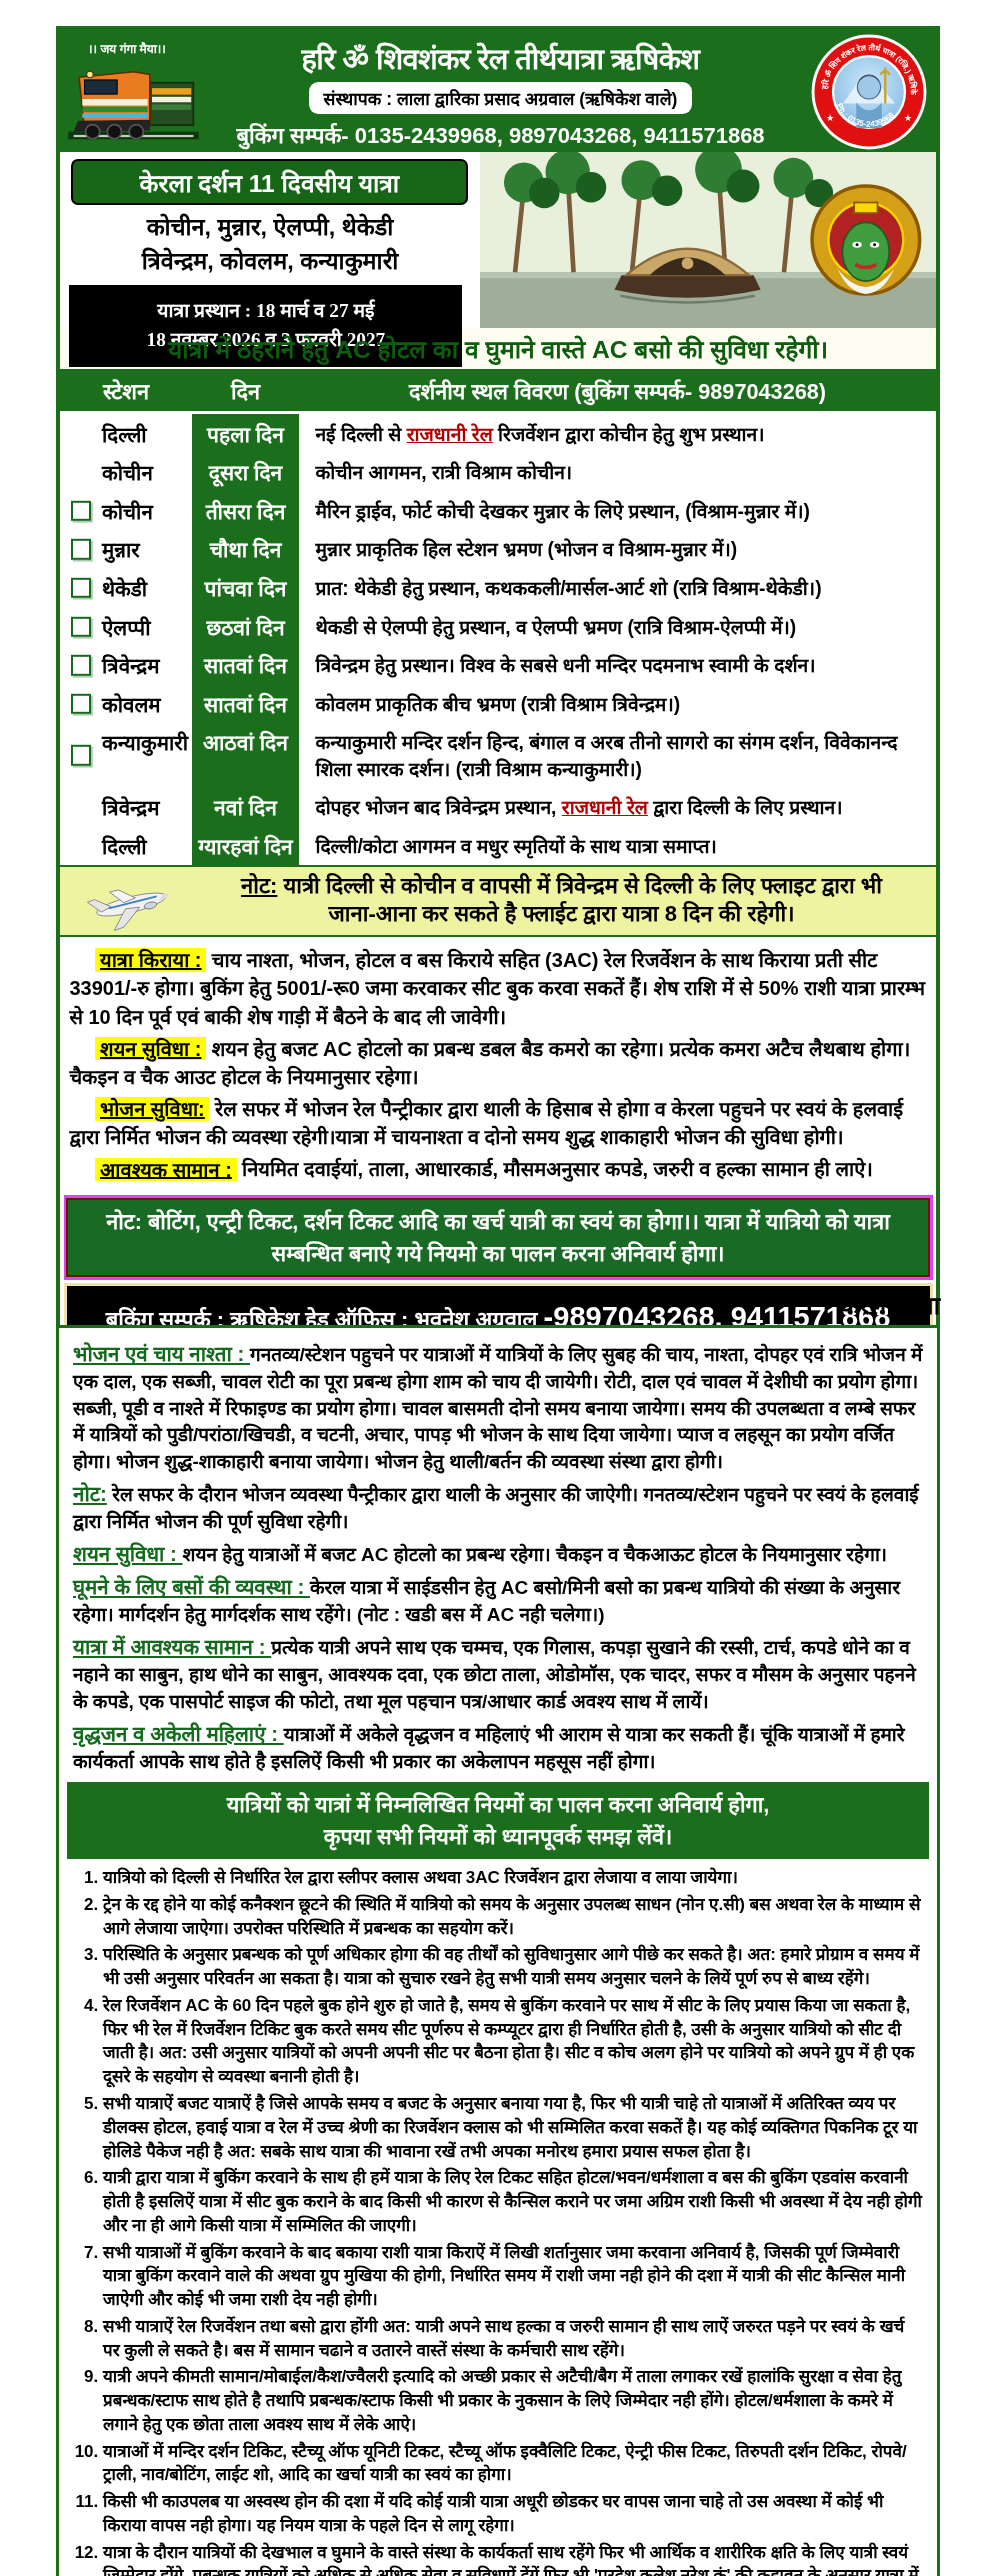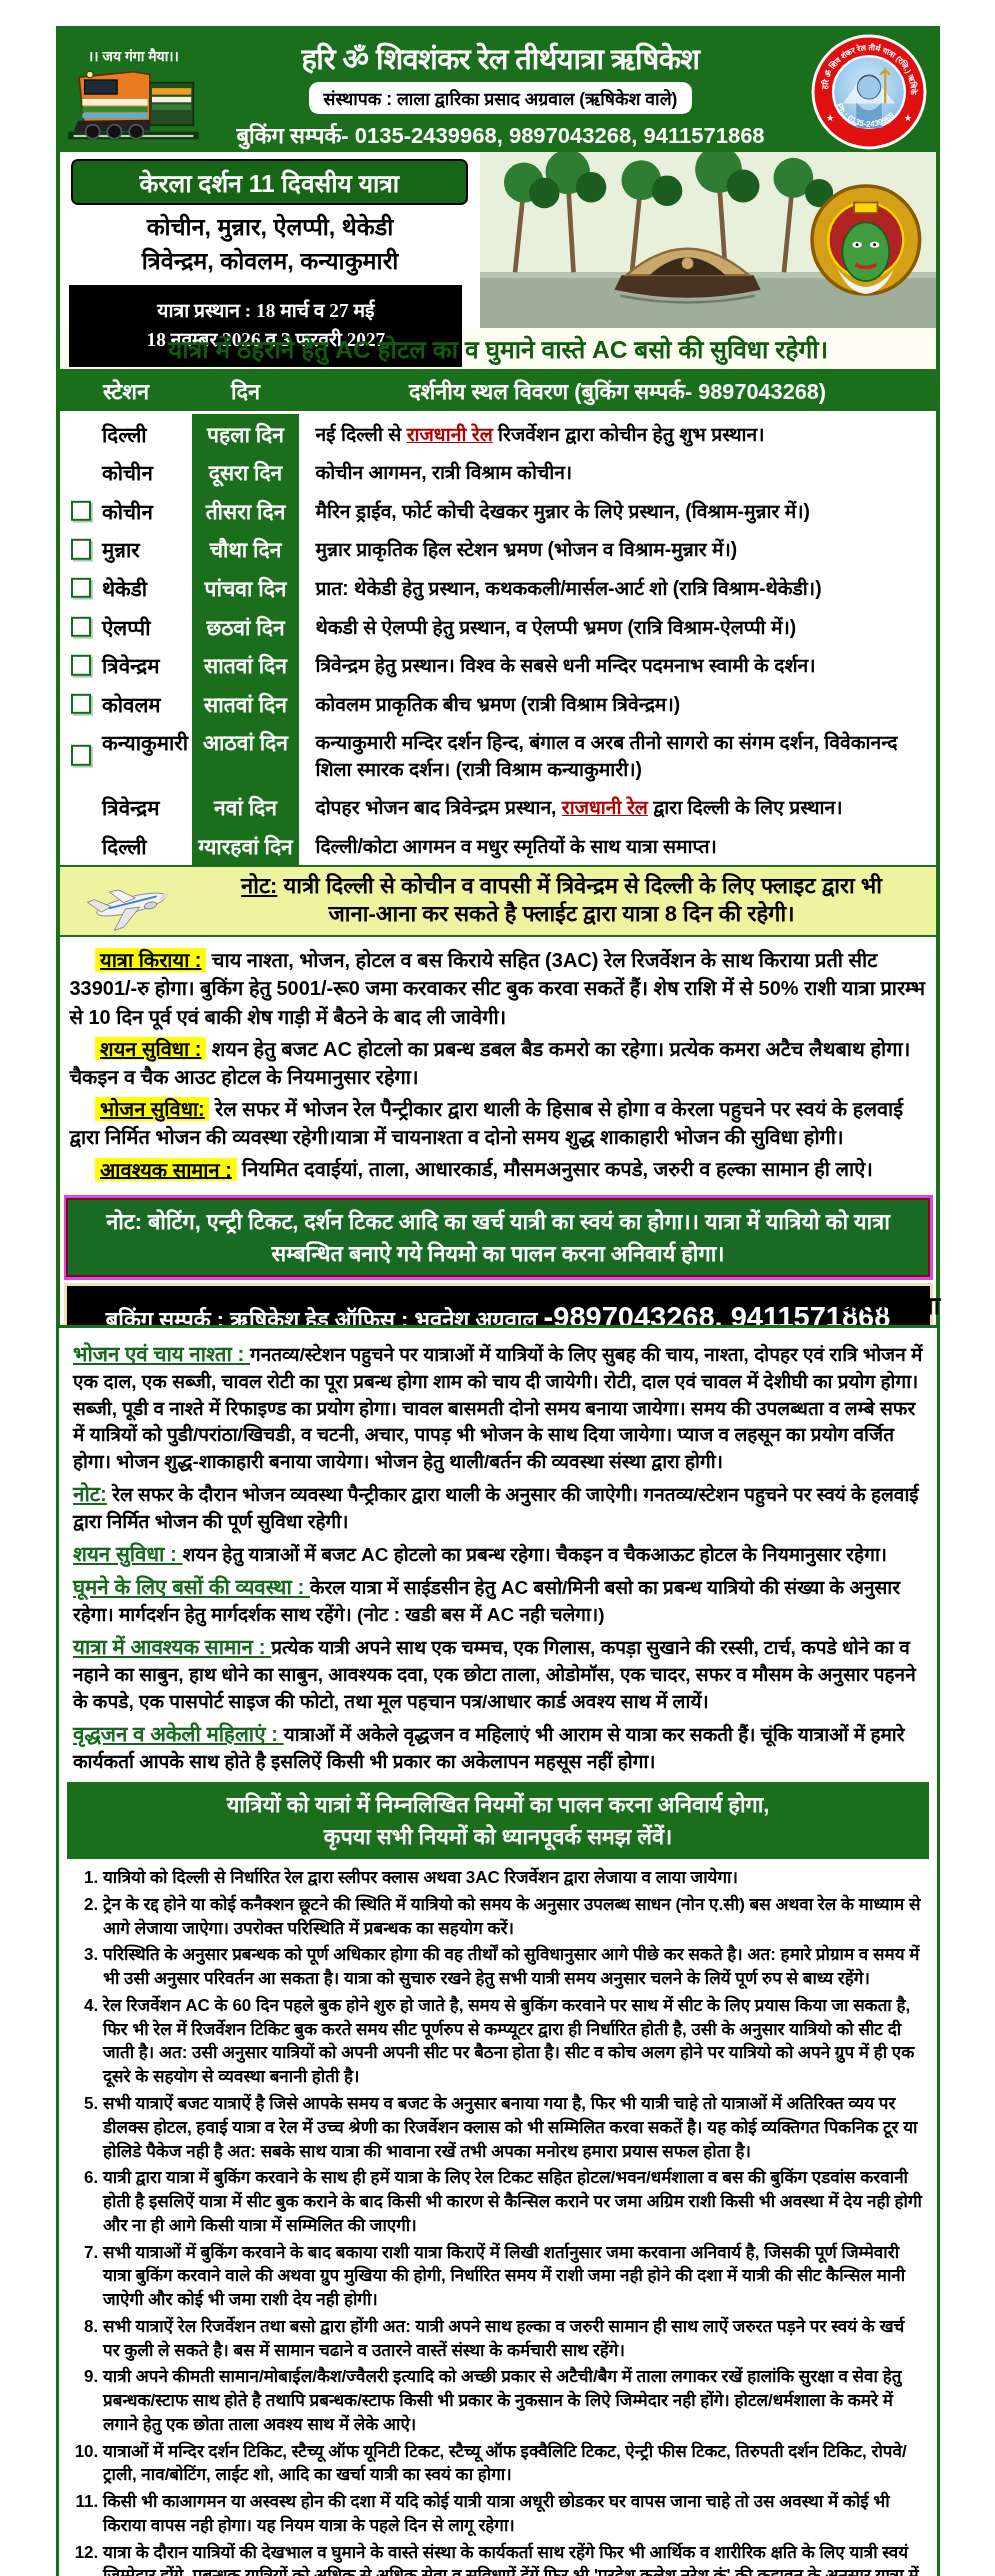--- a/index.html
+++ b/index.html
@@ -1,21 +1,21 @@
 <!DOCTYPE html>
 <html style="font-size:9.4px"><head>
 <meta charset="utf-8">
 <style>
   html,body{margin:0;padding:0;background:#ffffff;}
   .canvas{position:relative;width:995px;height:2576px;background:#ffffff;
           font-family:"Liberation Sans","DejaVu Sans",sans-serif;overflow:hidden;color:#000;}
   
   .page1{position:absolute;left:56px;top:26px;width:884px;border:4.7px solid #1b6e1b;background:#fff;box-sizing:border-box;}
   .hdr{position:relative;background:#1b6e1b;color:#fff;height:122px;}
-  .jai{position:absolute;top:16px;left:28px;font-size:14px;font-weight:bold;}
+  .jai{position:absolute;top:10px;left:28px;font-size:12px;font-weight:bold;}
   .train-wrap{position:absolute;left:5.9px;top:20px;width:135px;height:98px;}
   .hdr-center{margin:0 138px 0 143px;text-align:center;}
   .hdr-title{font-size:29px;font-weight:bold;white-space:nowrap;padding-top:8.2px;letter-spacing:-0.6px;}
   .founder{display:inline-block;background:#fff;color:#000;font-size:17.6px;font-weight:bold;border-radius:9.4px;padding:4.1px 15px;margin-top:4.7px;}
   .booking{font-size:22px;font-weight:bold;margin-top:4.7px;}
   .logo-wrap{position:absolute;right:4.7px;top:3.5px;width:124px;height:116px;}
   .subrow{display:flex;height:176px;background:#fff;}
   .leftcol{width:420px;flex:none;}
   .kerala-box{margin:7px 11.7px 0 10.5px;background:#176617;color:#fff;border:2.3px solid #000;border-radius:7px;
               text-align:center;font-size:24.6px;font-weight:bold;padding:4.7px 0;}
@@ -319,20 +319,20 @@
         <li><span>यात्रियो को दिल्ली से निर्धारित रेल द्वारा स्लीपर क्लास अथवा 3AC रिजर्वेशन द्वारा लेजाया व लाया जायेगा।</span><span class="em16"></span></li>
         <li><span>ट्रेन के रद्द होने या कोई कनैक्शन छूटने की स्थिति में यात्रियो को समय के अनुसार उपलब्ध साधन (नोन ए.सी) बस अथवा रेल के माध्याम से आगे लेजाया जाऐगा। उपरोक्त परिस्थिति में प्रबन्धक का सहयोग करें।</span><span class="em16"></span></li>
         <li><span>परिस्थिति के अनुसार प्रबन्धक को पूर्ण अधिकार होगा की वह तीर्थों को सुविधानुसार आगे पीछे कर सकते है। अत: हमारे प्रोग्राम व समय में भी उसी अनुसार परिवर्तन आ सकता है। यात्रा को सुचारु रखने हेतु सभी यात्री समय अनुसार चलने के लियें पूर्ण रुप से बाध्य रहेंगे।</span><span class="em16"></span></li>
         <li><span>रेल रिजर्वेशन AC के 60 दिन पहले बुक होने शुरु हो जाते है, समय से बुकिंग करवाने पर साथ में सीट के लिए प्रयास किया जा सकता है, फिर भी रेल में रिजर्वेशन टिकिट बुक करते समय सीट पूर्णरुप से कम्प्यूटर द्वारा ही निर्धारित होती है, उसी के अनुसार यात्रियो को सीट दी जाती है। अत: उसी अनुसार यात्रियों को अपनी अपनी सीट पर बैठना होता है। सीट व कोच अलग होने पर यात्रियो को अपने ग्रुप में ही एक दूसरे के सहयोग से व्यवस्था बनानी होती है।</span><span class="em16"></span></li>
         <li><span>सभी यात्राऐं बजट यात्राऐं है जिसे आपके समय व बजट के अनुसार बनाया गया है, फिर भी यात्री चाहे तो यात्राओं में अतिरिक्त व्यय पर डीलक्स होटल, हवाई यात्रा व रेल में उच्च श्रेणी का रिजर्वेशन क्लास को भी सम्मिलित करवा सकतें है। यह कोई व्यक्तिगत पिकनिक टूर या होलिडे पैकेज नही है अत: सबके साथ यात्रा की भावाना रखें तभी अपका मनोरथ हमारा प्रयास सफल होता है।</span><span class="em16"></span></li>
         <li><span>यात्री द्वारा यात्रा में बुकिंग करवाने के साथ ही हमें यात्रा के लिए रेल टिकट सहित होटल/भवन/धर्मशाला व बस की बुकिंग एडवांस करवानी होती है इसलिऐं यात्रा में सीट बुक कराने के बाद किसी भी कारण से कैन्सिल कराने पर जमा अग्रिम राशी किसी भी अवस्था में देय नही होगी और ना ही आगे किसी यात्रा में सम्मिलित की जाएगी।</span><span class="em16"></span></li>
         <li><span>सभी यात्राओं में बुकिंग करवाने के बाद बकाया राशी यात्रा किराऐं में लिखी शर्तानुसार जमा करवाना अनिवार्य है, जिसकी पूर्ण जिम्मेवारी यात्रा बुकिंग करवाने वाले की अथवा ग्रुप मुखिया की होगी, निर्धारित समय में राशी जमा नही होने की दशा में यात्री की सीट कैन्सिल मानी जाऐगी और कोई भी जमा राशी देय नही होगी।</span><span class="em16"></span></li>
         <li><span>सभी यात्राऐं रेल रिजर्वेशन तथा बसो द्वारा होंगी अत: यात्री अपने साथ हल्का व जरुरी सामान ही साथ लाऐं जरुरत पड़ने पर स्वयं के खर्च पर कुली ले सकते है। बस में सामान चढाने व उतारने वास्तें संस्था के कर्मचारी साथ रहेंगे।</span><span class="em16"></span></li>
         <li><span>यात्री अपने कीमती सामान/मोबाईल/कैश/ज्वैलरी इत्यादि को अच्छी प्रकार से अटैची/बैग में ताला लगाकर रखें हालांकि सुरक्षा व सेवा हेतु प्रबन्धक/स्टाफ साथ होते है तथापि प्रबन्धक/स्टाफ किसी भी प्रकार के नुकसान के लिऐ जिम्मेदार नही होंगे। होटल/धर्मशाला के कमरे में लगाने हेतु एक छोता ताला अवश्य साथ में लेके आऐ।</span><span class="em16"></span></li>
         <li><span>यात्राओं में मन्दिर दर्शन टिकिट, स्टैच्यू ऑफ यूनिटी टिकट, स्टैच्यू ऑफ इक्वैलिटि टिकट, ऐन्ट्री फीस टिकट, तिरुपती दर्शन टिकिट, रोपवे/ट्राली, नाव/बोटिंग, लाईट शो, आदि का खर्चा यात्री का स्वयं का होगा।</span><span class="em16"></span></li>
-        <li><span>किसी भी काआगमन या अस्वस्थ होन की दशा में यदि कोई यात्री यात्रा अधूरी छोडकर घर वापस जाना चाहे तो उस अवस्था में कोई भी किराया वापस नही होगा। यह नियम यात्रा के पहले दिन से लागू रहेगा।</span><span class="em16"></span></li>
+        <li><span>किसी भी काउपलब या अस्वस्थ होन की दशा में यदि कोई यात्री यात्रा अधूरी छोडकर घर वापस जाना चाहे तो उस अवस्था में कोई भी किराया वापस नही होगा। यह नियम यात्रा के पहले दिन से लागू रहेगा।</span><span class="em16"></span></li>
         <li><span>यात्रा के दौरान यात्रियों की देखभाल व घुमाने के वास्ते संस्था के कार्यकर्ता साथ रहेंगे फिर भी आर्थिक व शारीरिक क्षति के लिए यात्री स्वयं जिम्मेदार होंगे, प्रबन्धक यात्रियों को अधिक से अधिक सेवा व सुविधाऐं देंगें फिर भी 'परदेश कलेश नरेश कूं' की कहावत के अनुसार यात्रा में असुविधा होना स्वभाविक है अत: उस समय तपस्या की भावना रखते हुऐं उसे सहन करे।</span><span class="em16"></span></li>
 
       </ol>
     </div>
   </div>
 </div>
 
 
 </body></html>

